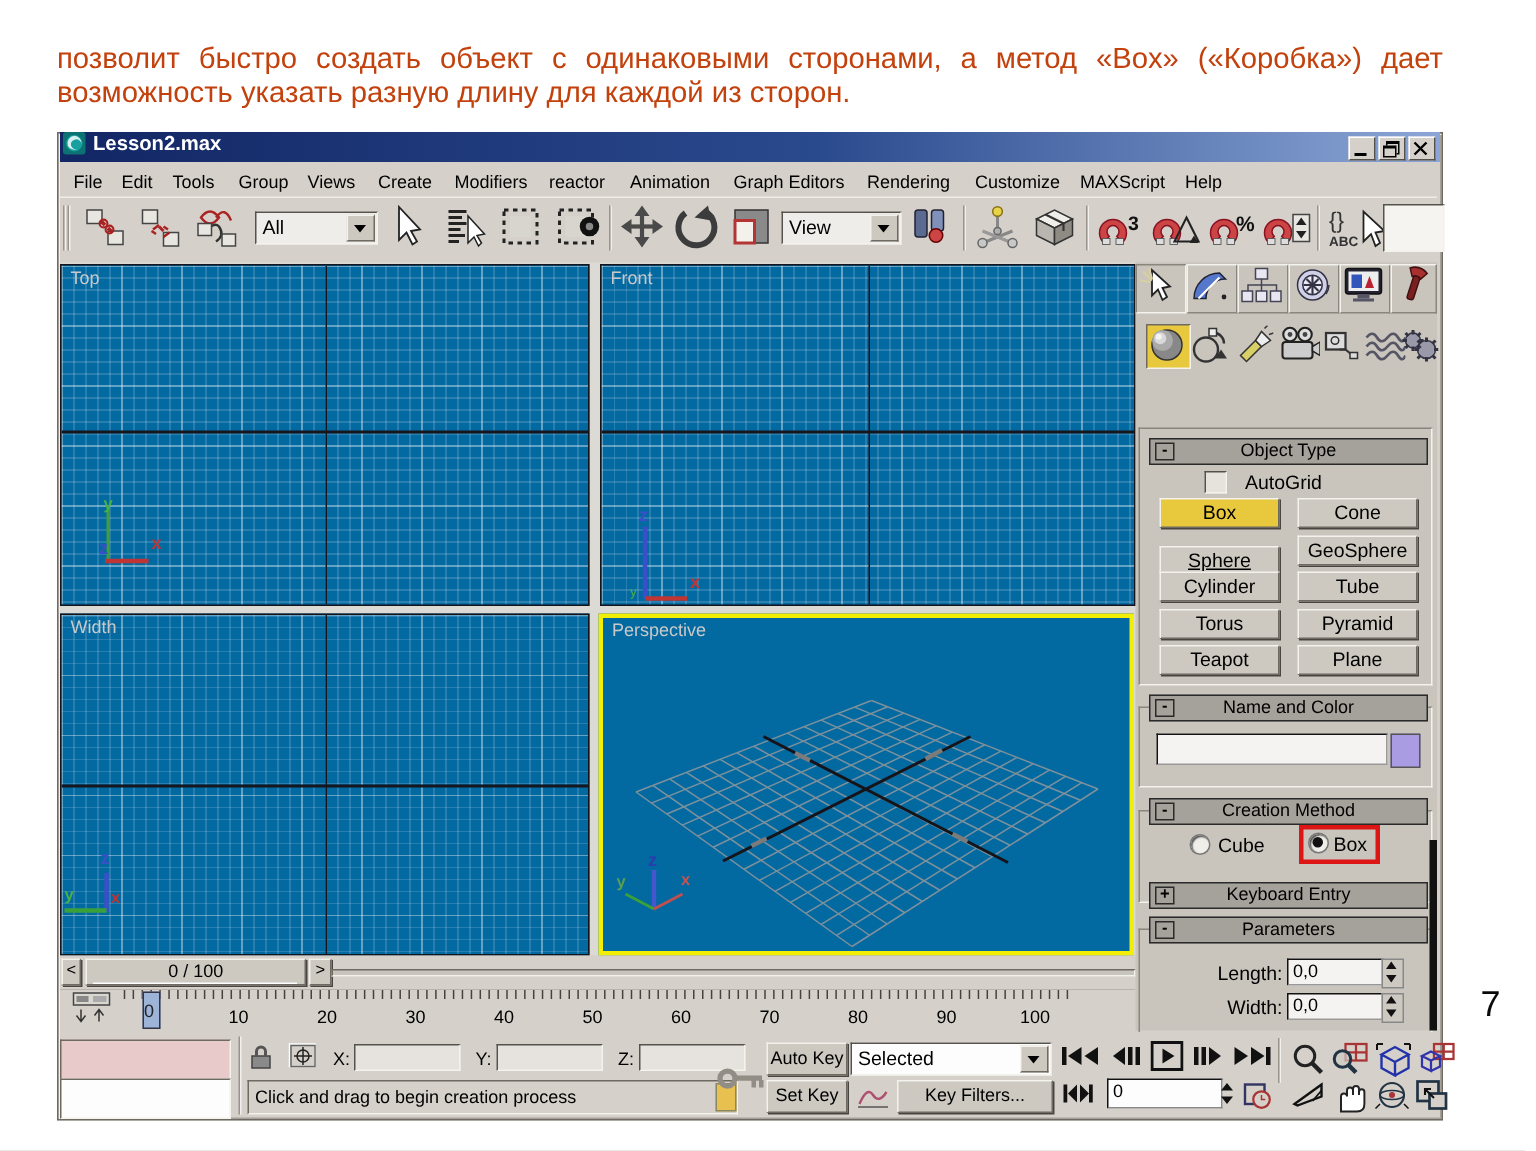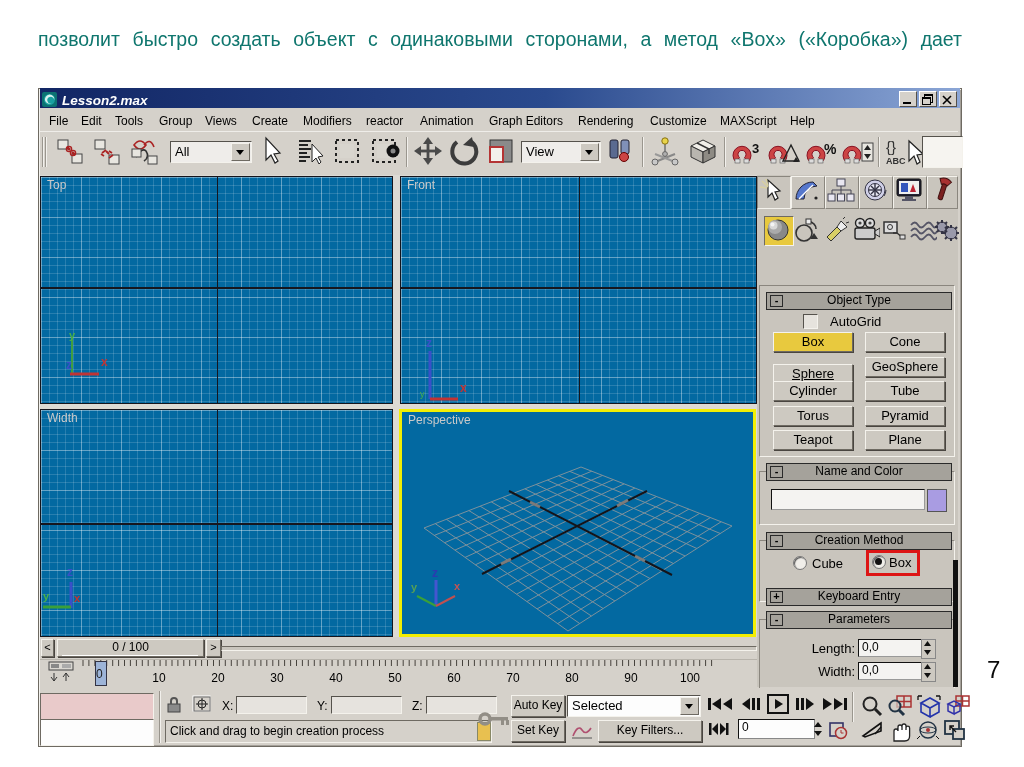--- a/index.html
+++ b/index.html
@@ -1,23 +1,23 @@
 <!DOCTYPE html>
 <html><head>
 <meta charset="utf-8">
 <style>
 html,body{margin:0;padding:0;}
 body{width:1024px;height:767px;background:#fff;font-family:"Liberation Sans",sans-serif;overflow:hidden;position:relative;}
 .abs{position:absolute;}
-#toptext{position:absolute;left:38px;top:28px;width:924px;color:#0f766e;font-size:19.5px;line-height:23px;}
+#toptext{position:absolute;left:38px;top:28px;width:924px;color:#c2410c;font-size:19.5px;line-height:23px;}
 #l1{text-align:justify;text-align-last:justify;}
 #pagenum{position:absolute;left:987px;top:656px;font-size:24px;color:#0a0a0a;}
 #win{position:absolute;left:38px;top:88px;width:924px;height:659px;background:#d5d1ca;}
 #winborder{left:0;top:0;width:922px;height:657px;border:1px solid #6e6a62;box-shadow:inset 1px 1px 0 #f2f1ed, inset -1px -1px 0 #a5a19a;}
-#titlebar{left:2px;top:0;width:920px;height:20px;background:linear-gradient(to right,#122664,#2a4a8e 55%,#8ba6d6);display:flex;align-items:flex-end;font-style:italic;}
+#titlebar{left:2px;top:0;width:920px;height:20px;background:linear-gradient(to right,#122664,#2a4a8e 55%,#8ba6d6);display:flex;align-items:flex-start;}
 .ttext{color:#fff;font-weight:bold;font-size:13.5px;margin-left:4px;}
 .wbtn{width:16px;height:14px;background:#d5d1ca;border:1px solid;border-color:#fff #55514a #55514a #fff;position:relative;}
 #wbtns{position:absolute;right:3px;top:3px;display:flex;gap:2px;}
 #menubar{left:2px;top:22px;width:918px;height:21px;background:#d5d1ca;font-size:12px;color:#000;}
 #menubar span{position:absolute;top:4px;}
 #toolbar{left:2px;top:43px;width:918px;height:44px;background:#d5d1ca;border-top:1px solid #efede9;}
 #viewzone{left:2px;top:87px;width:717px;height:462px;background:#dcdad4;}
 .vp{position:absolute;background:#0369a1;border:1px solid #14141c;overflow:hidden;}
 .grid{position:absolute;left:0;top:0;right:0;bottom:0;
 background-image:
@@ -43,20 +43,21 @@
 .lbl{position:absolute;font-size:12px;color:#000;}
 .dd{position:absolute;border:1px solid;border-color:#55524c #f4f2ec #f4f2ec #55524c;background:#efedea;font-size:13px;color:#000;}
 .ddbtn{position:absolute;right:1px;top:1px;bottom:1px;width:17px;background:#cdc9c1;border:1px solid;border-color:#f4f2ec #6e6a62 #6e6a62 #f4f2ec;}
 .ddbtn:after{content:"";position:absolute;left:4px;top:6px;border:4px solid transparent;border-top:5px solid #000;}
 .tsep{position:absolute;top:5px;height:30px;width:1px;background:#9a968e;box-shadow:1px 0 0 #f2f0ec;}
 </style>
 </head>
 <body>
 <div id="toptext">
 <div id="l1">позволит быстро создать объект с одинаковыми сторонами, а метод «Box» («Коробка») дает</div>
+<div>возможность указать разную длину для каждой из сторон.</div>
 </div>
 <div id="pagenum">7</div>
 <div id="win">
 <div class="abs" id="winborder"></div>
 <div class="abs" id="titlebar">
 <svg width="16" height="16" style="margin-left:2px">
         <rect x="0" y="0" width="15" height="15" rx="2" fill="#0c7272"></rect>
         <circle cx="7.5" cy="7.5" r="5.5" fill="#18a0a0"></circle>
         <path d="M7.5 2.5 a5 5 0 0 1 4.8 5.8 a3.4 3.4 0 0 0 -4.6 -3.2 a3.4 3.4 0 0 0 -2.3 4.0 a3.4 3.4 0 0 0 4.4 2.2 a5 5 0 0 1 -6.6 -2.2 a5 5 0 0 1 4.3 -6.6z" fill="#d8f0ee"></path>
       </svg>

